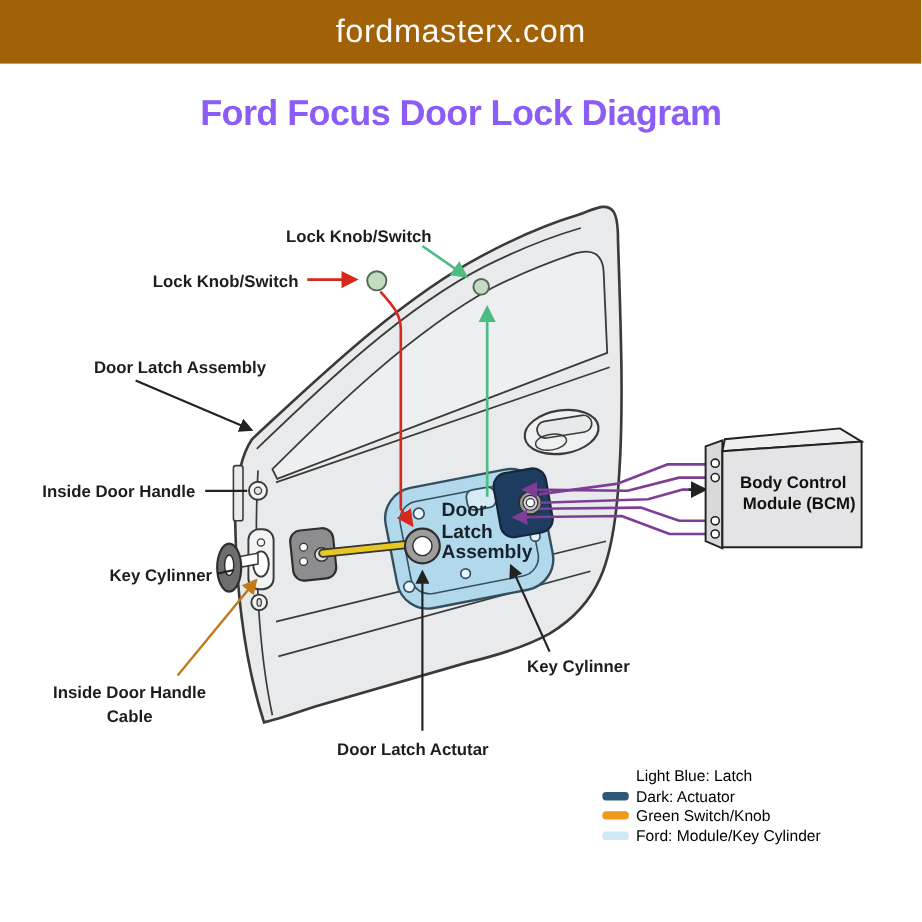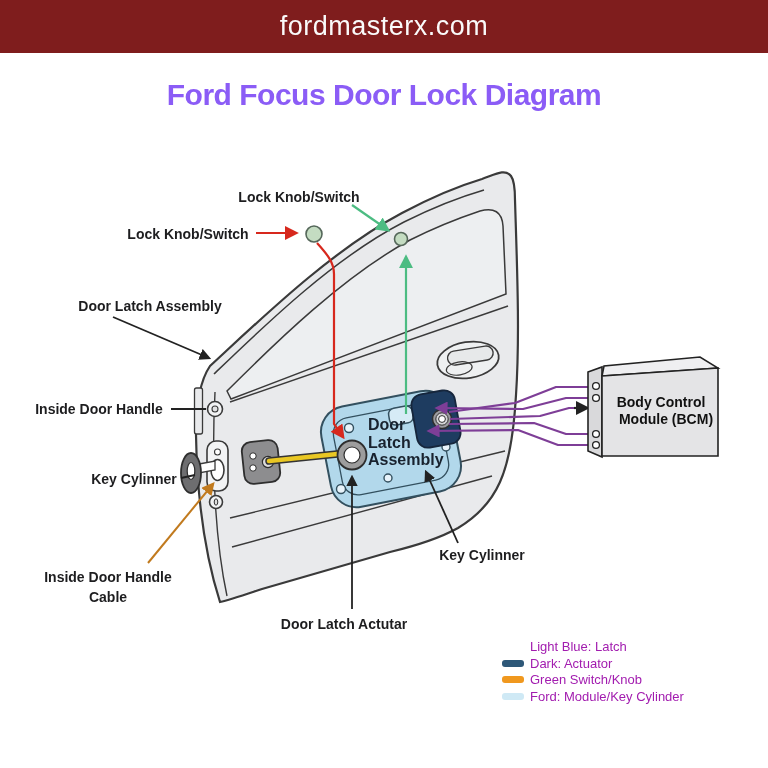--- a/index.html
+++ b/index.html
@@ -1,30 +1,30 @@
 <!DOCTYPE html>
 <html><head>
 <meta charset="utf-8">
 <style>
   html,body{margin:0;padding:0;background:#fff;}
   .page{position:relative;width:768px;height:768px;background:#fff;overflow:hidden;
         font-family:"Liberation Sans",sans-serif;}
-  .header-bar{position:absolute;left:0;top:0;width:768px;height:53px;background:#7f1d1d;
+  .header-bar{position:absolute;left:0;top:0;width:768px;height:53px;background:#a16207;
               display:flex;align-items:center;justify-content:center;}
   .site-title{color:#fafafa;font-size:27px;letter-spacing:.5px;}
   .page-title{position:absolute;left:0;top:78px;width:768px;text-align:center;
               font-size:30px;font-weight:bold;color:#8b5cf6;letter-spacing:-.5px;}
   svg{position:absolute;left:0;top:0;}
   .lbl{font:bold 14px "Liberation Sans",sans-serif;fill:#1d1d1f;}
   .lbl-sm{font:bold 16px "Liberation Sans",sans-serif;fill:#18222e;}
   .lbl-bcm{font:bold 14px "Liberation Sans",sans-serif;fill:#111;}
   .legend{position:absolute;left:502px;top:638px;}
   .legend-row{display:flex;align-items:center;height:16.8px;}
   .swatch{display:inline-block;width:22px;height:7px;border-radius:3px;margin-right:6px;flex:none;}
-  .legend-label{font-size:13px;color:#a21caf;white-space:nowrap;}
+  .legend-label{font-size:13px;color:#000000;white-space:nowrap;}
 </style>
 </head>
 <body>
 
 <div class="page">
 
   <div class="header-bar">
     <span class="site-title">fordmasterx.com</span>
   </div>
 

